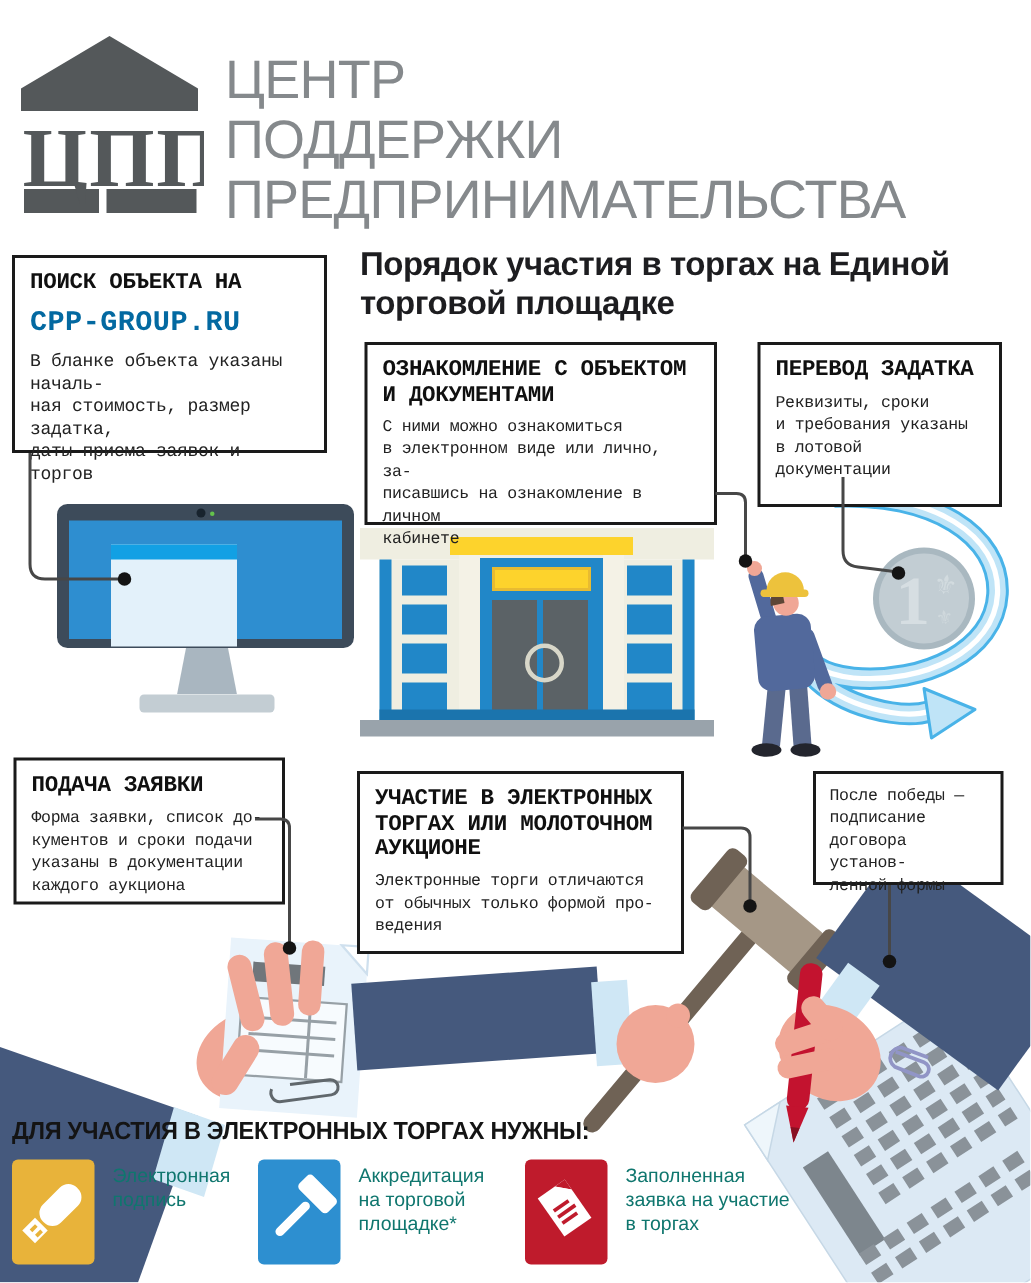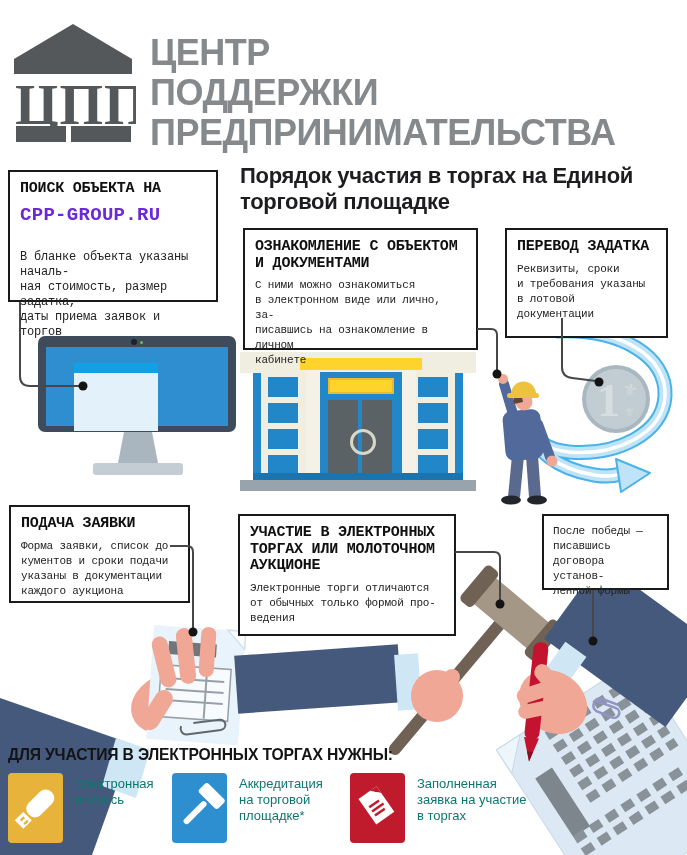--- a/index.html
+++ b/index.html
@@ -3,30 +3,30 @@
 <meta charset="utf-8">
 <style>
   html,body{margin:0;padding:0;}
   body{
     width:687px;height:855px;position:relative;overflow:hidden;background:#ffffff;
     font-family:"Liberation Sans","DejaVu Sans",sans-serif;color:#1a1a1a;
   }
   .abs{position:absolute;}
   .pre{white-space:pre-line;}
   
-  .org-name{left:150px;top:33px;font-size:36px;line-height:40px;font-weight:bold;
+  .org-name{left:150px;top:33px;font-size:36px;line-height:40px;font-weight:normal;
             color:#85898c;letter-spacing:-0.5px;z-index:3;}
   .main-title{left:240px;top:163px;font-size:22px;line-height:26px;font-weight:bold;
               color:#1d1d20;letter-spacing:-0.3px;z-index:4;}
   
   .box{position:absolute;background:#fff;border:2px solid #1a1a1a;box-sizing:border-box;
        padding:9px 10px;z-index:5;font-family:Liberation Mono, monospace;}
   .box-title{font-weight:bold;font-size:15px;line-height:16.5px;color:#101010;
              letter-spacing:-0.2px;margin:0 0 6px 0;}
-  .box-site{font-size:19px;font-weight:bold;letter-spacing:.3px;margin:4px 0 24px 0;color:#6d28d9;}
+  .box-site{font-size:19px;font-weight:bold;letter-spacing:.3px;margin:4px 0 8px 0;color:#0369a1;}
   .box-body{font-size:11px;line-height:15px;color:#222;letter-spacing:-0.2px;}
   
   .req-heading{left:8px;top:745px;font-size:16.5px;font-weight:bold;color:#141414;
                transform:scaleX(.95);transform-origin:0 0;z-index:6;letter-spacing:-0.2px;}
   .req-icon{position:absolute;width:55px;height:70px;border-radius:4px;z-index:6;}
   .req-icon.c1{background:#e8b33a;}
   .req-icon.c2{background:#2d8fd0;}
   .req-icon.c3{background:#bf1b2c;}
   .req-label{position:absolute;font-size:13px;line-height:16px;color:#0f766e;z-index:6;}
   
@@ -239,21 +239,21 @@
   <div class="box-title pre">УЧАСТИЕ В ЭЛЕКТРОННЫХ
 ТОРГАХ ИЛИ МОЛОТОЧНОМ
 АУКЦИОНЕ</div>
   <div class="box-body pre">Электронные торги отличаются
 от обычных только формой про-
 ведения</div>
 </div>
 
 <div class="box" style="left:542px;top:514px;width:127px;height:76px;padding:8px 9px">
   <div class="box-body pre">После победы —
-писавшись
+подписание
 договора установ-
 ленной формы</div>
 </div>
 
 <div class="abs req-heading">ДЛЯ УЧАСТИЯ В ЭЛЕКТРОННЫХ ТОРГАХ НУЖНЫ:</div>
 
 <div class="req-icon c1" style="left:8px;top:773px">
   <svg width="55" height="70" viewBox="0 0 55 70">
     <g transform="rotate(45 27 35)" fill="#ffffff">
       <rect x="19" y="12" width="17" height="32" rx="8"></rect>

